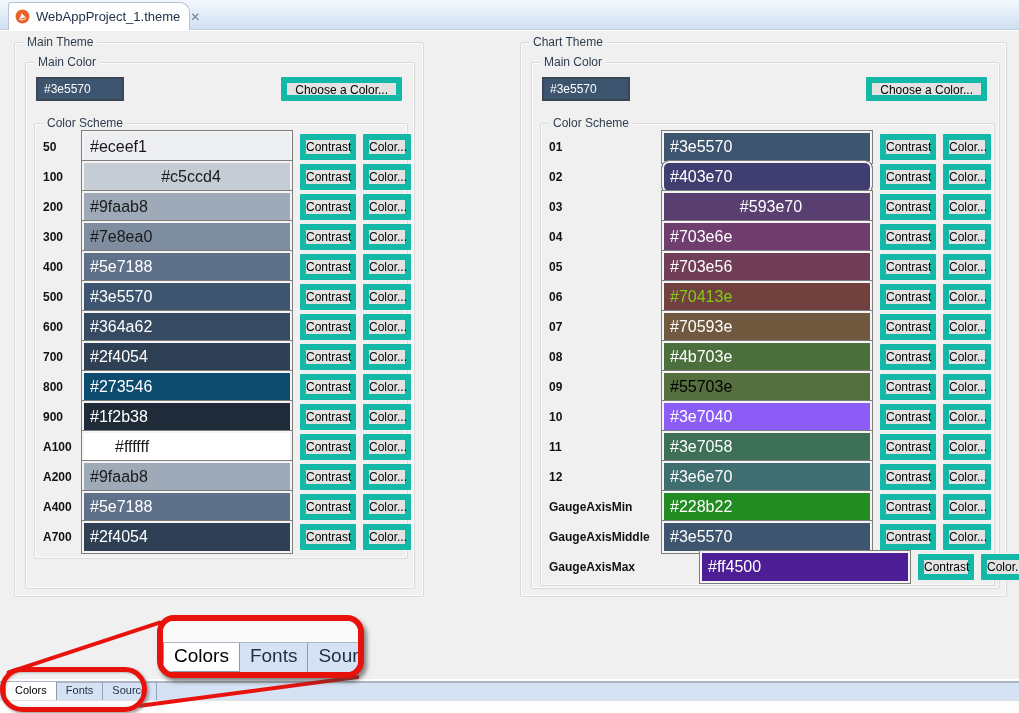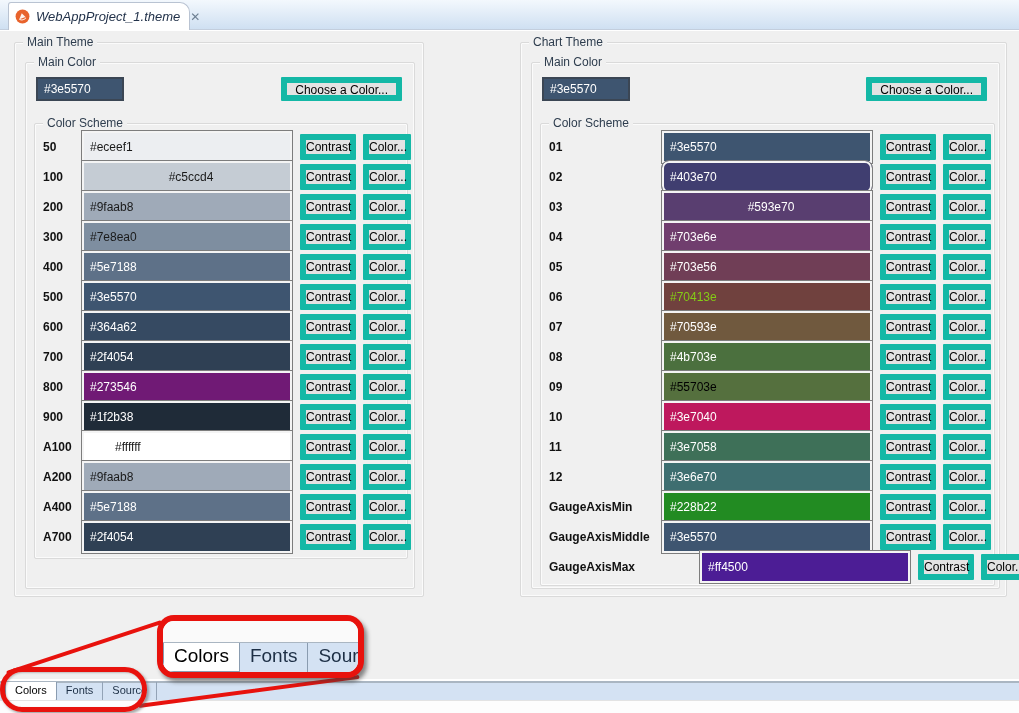--- a/index.html
+++ b/index.html
@@ -18,21 +18,21 @@
     background:linear-gradient(#f3f8fd, #cfe0f2);
     border-bottom:1px solid #c3cedd;
   }
   .etab {
     position:absolute; left:8px; top:2px; height:28px; width:182px;
     background:#ffffff;
     border:1px solid #b9c3d2; border-bottom:none;
     border-radius:3px 10px 0 0;
     display:flex; align-items:center; gap:6px; padding:0 8px 0 6px;
   }
-  .ttitle { font-size:13px; color:#22324a; white-space:nowrap;font-style:italic; }
+  .ttitle { font-size:13px; color:#22324a; white-space:nowrap; }
   .tclose { font-size:12px; color:#6d7f92; cursor:pointer; margin-left:4px; }
   .ticon  { width:15px; height:15px; display:inline-block; }
 
   
   .content {
     position:absolute; left:0; top:31px; width:1019px; height:648px;
     background:#f0f0f0;
   }
 
   
@@ -73,21 +73,21 @@
   .srow { display:flex; align-items:center; height:30px; padding-left:8px; }
   .srow .rname {
     width:var(--labelw); font-size:12px; font-weight:bold; color:#111;
     flex:0 0 auto; padding-right:4px;
   }
   .cfield {
     width:212px; height:34px; flex:0 0 auto;
     border:1px solid #7d7d7d;
     box-shadow:inset 0 0 0 2px #f4f4f4;
     display:flex; align-items:center;
-    font-size:12px;
+    font-size:16px;
   }
   .cfield span { padding-left:8px; }
   .srow .btn { margin-left:7px; height:26px; }
   .btn.contrast { width:56px; padding:0; }
   .btn.colordots { width:48px; padding:0; }
 
   
   .bottomstrip {
     position:absolute; left:0; top:681px; width:1019px; height:19px;
     background:#d4e2f3;
@@ -231,21 +231,21 @@
               <div class="srow">
                 <span class="rname">700</span>
                 <div class="cfield" style="background: rgb(47, 64, 84); color: rgb(255, 255, 255);">
                   <span>#2f4054</span>
                 </div>
                 <button class="btn contrast">Contrast</button>
                 <button class="btn colordots">Color...</button>
               </div>
               <div class="srow">
                 <span class="rname">800</span>
-                <div class="cfield" style="background: #701a75; color: rgb(255, 255, 255);">
+                <div class="cfield" style="background: #0c4a6e; color: rgb(255, 255, 255);">
                   <span>#273546</span>
                 </div>
                 <button class="btn contrast">Contrast</button>
                 <button class="btn colordots">Color...</button>
               </div>
               <div class="srow">
                 <span class="rname">900</span>
                 <div class="cfield" style="background: rgb(31, 43, 56); color: rgb(255, 255, 255);">
                   <span>#1f2b38</span>
                 </div>
@@ -372,21 +372,21 @@
               <div class="srow">
                 <span class="rname">09</span>
                 <div class="cfield" style="background: rgb(85, 112, 62); color: #000000;">
                   <span>#55703e</span>
                 </div>
                 <button class="btn contrast">Contrast</button>
                 <button class="btn colordots">Color...</button>
               </div>
               <div class="srow">
                 <span class="rname">10</span>
-                <div class="cfield" style="background: #be185d; color: rgb(255, 255, 255);">
+                <div class="cfield" style="background: #8b5cf6; color: rgb(255, 255, 255);">
                   <span>#3e7040</span>
                 </div>
                 <button class="btn contrast">Contrast</button>
                 <button class="btn colordots">Color...</button>
               </div>
               <div class="srow">
                 <span class="rname">11</span>
                 <div class="cfield" style="background: rgb(62, 112, 88); color: rgb(255, 255, 255);">
                   <span>#3e7058</span>
                 </div>

